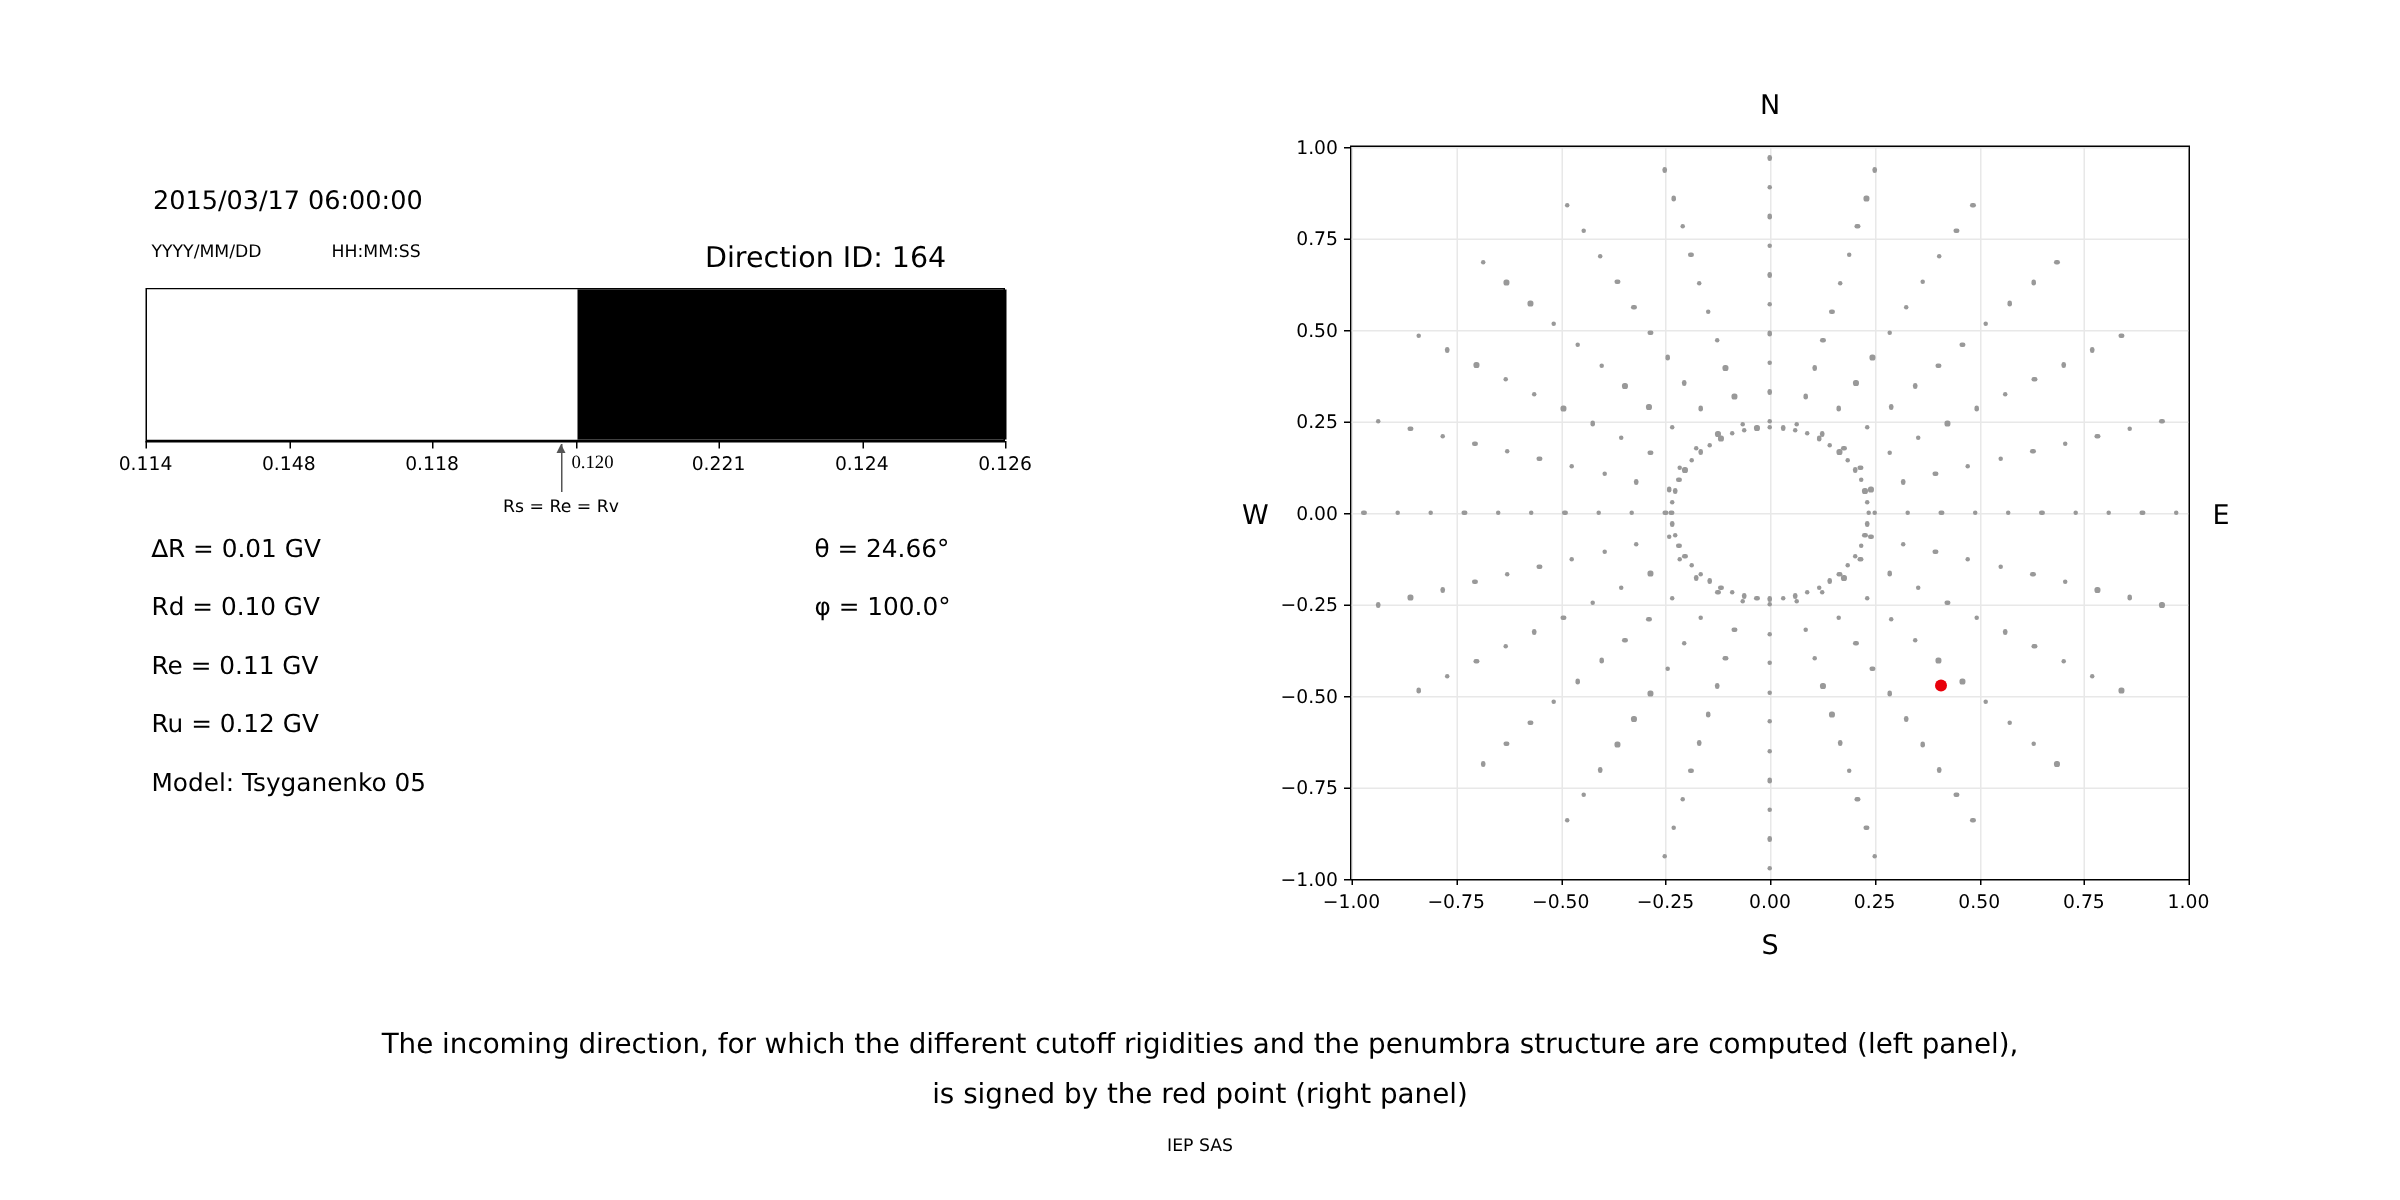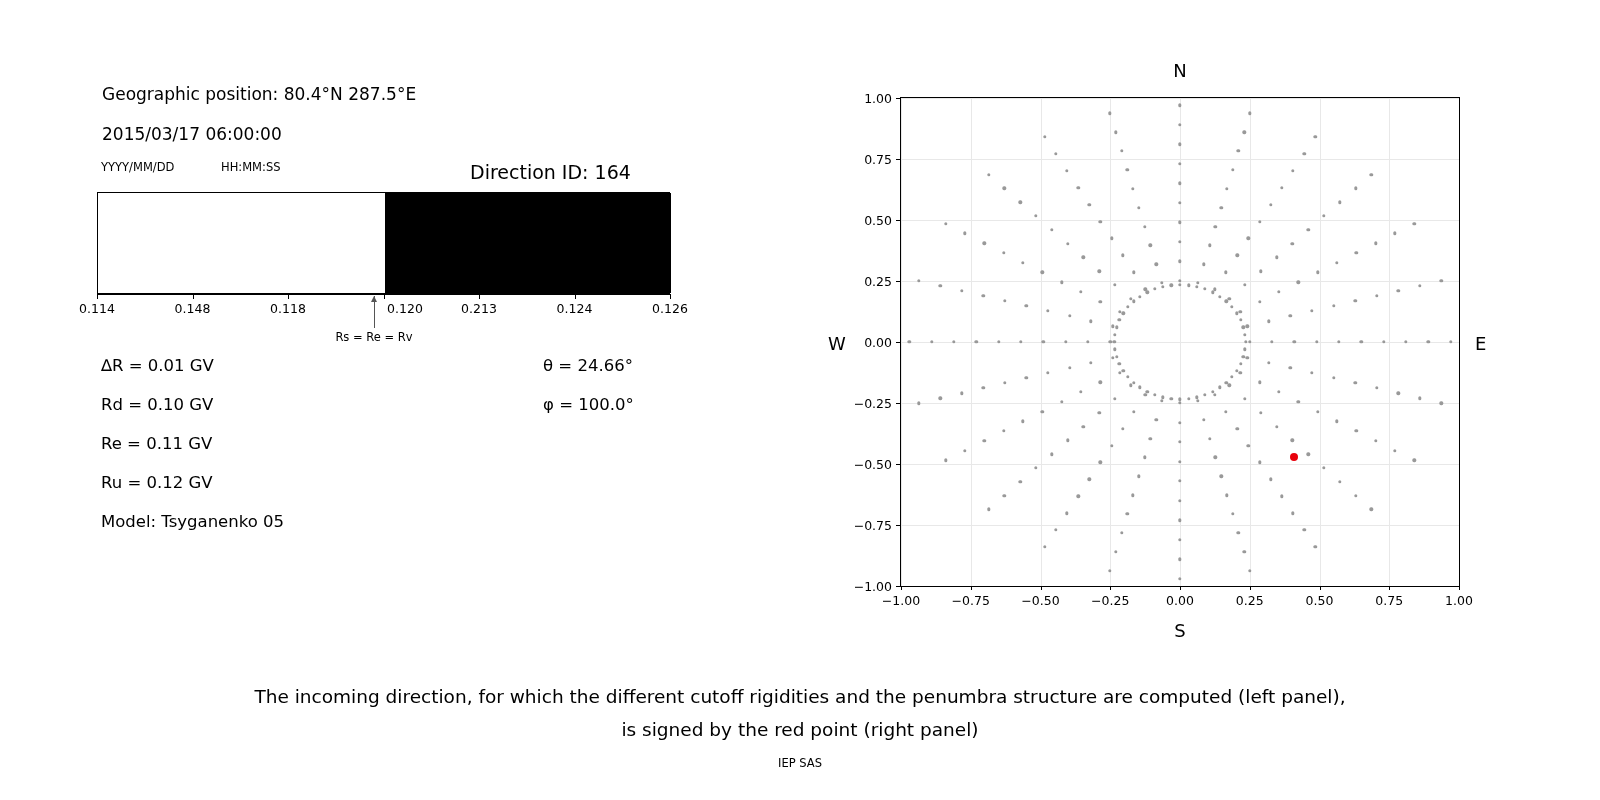--- a/index.html
+++ b/index.html
@@ -229,21 +229,20 @@
     text-align: center;
     top: 756px;
     font-size: 11.5px;
   }
 </style>
 </head>
 <body>
 
 <div class="panel-left">
 
-  <div class="txt" id="geo-position">Geographic position: 80.4°N 287.5°E</div>
   <div class="txt" id="datetime">2015/03/17 06:00:00</div>
   <div class="txt" id="date-format-label">YYYY/MM/DD</div>
   <div class="txt" id="time-format-label">HH:MM:SS</div>
   <div class="txt" id="direction-id">Direction ID: 164</div>
 
   <div class="penumbra-wrap">
     <div class="penumbra-box">
       <div id="penumbra-segments">
           <div class="penumbra-seg" style="left: 0px; width: 286.5px; background: rgb(255, 255, 255);"></div>
           <div class="penumbra-seg" style="left: 286.5px; width: 286.5px; background: rgb(0, 0, 0);"></div>
@@ -253,23 +252,23 @@
 
   <div class="axis-line"></div>
   <div id="penumbra-ticks">
       <div class="tick" style="left: 97px;"></div>
       <div class="tick-label" style="left: 97px;">0.114</div>
       <div class="tick" style="left: 192.5px;"></div>
       <div class="tick-label" style="left: 192.5px;">0.148</div>
       <div class="tick" style="left: 288px;"></div>
       <div class="tick-label" style="left: 288px;">0.118</div>
       <div class="tick" style="left: 383.5px;"></div>
-      <div class="tick-label" style="left: 405px;">0.120</div>
+      <div class="tick-label" style="left: 395px; font-family: Liberation Serif, serif;">0.120</div>
       <div class="tick" style="left: 479px;"></div>
-      <div class="tick-label" style="left: 479px;">0.213</div>
+      <div class="tick-label" style="left: 479px;">0.221</div>
       <div class="tick" style="left: 574.5px;"></div>
       <div class="tick-label" style="left: 574.5px;">0.124</div>
       <div class="tick" style="left: 670px;"></div>
       <div class="tick-label" style="left: 670px;">0.126</div>
     </div>
 
   <div class="rs-arrow"></div>
   <div class="txt" id="rs-label">Rs = Re = Rv</div>
 
   <div class="info-left i1">∆R = 0.01 GV</div>

